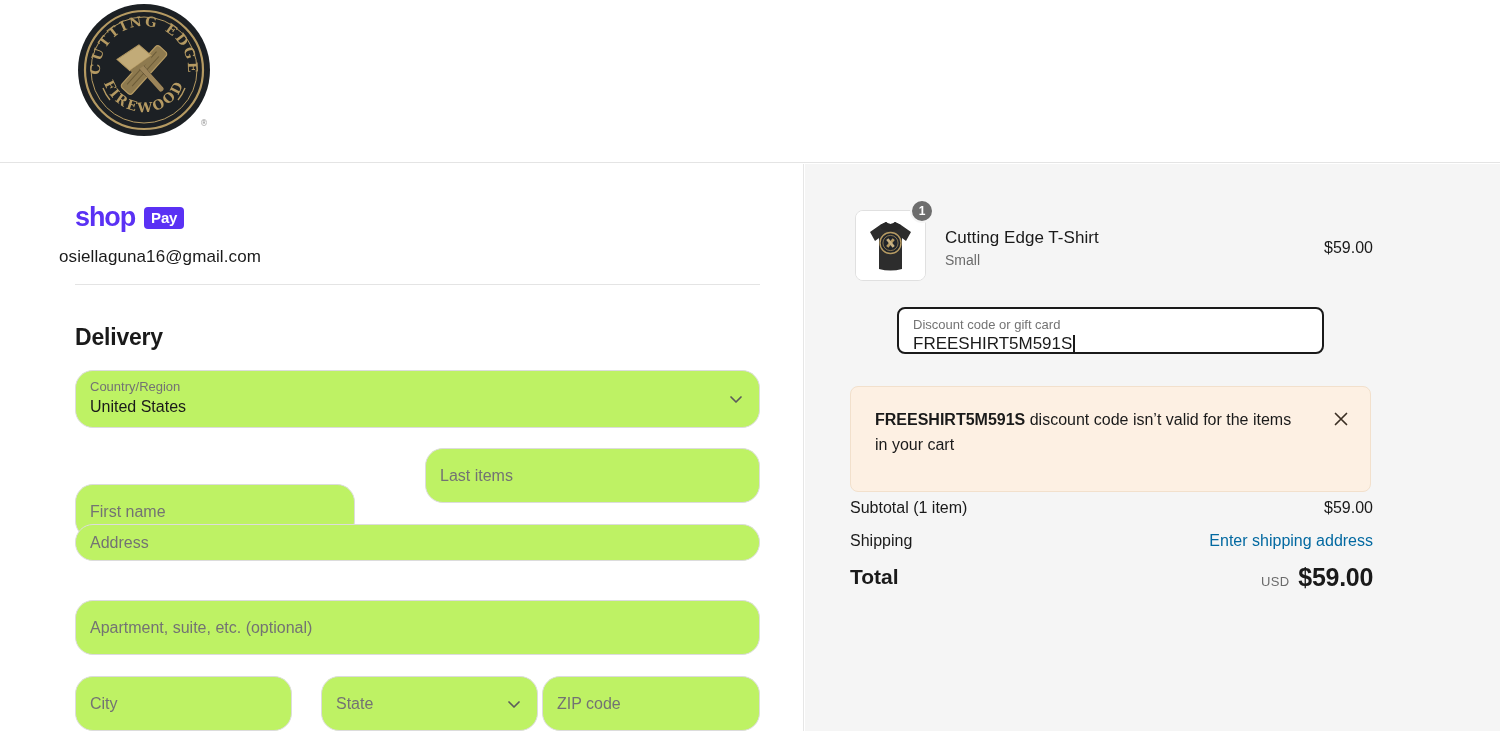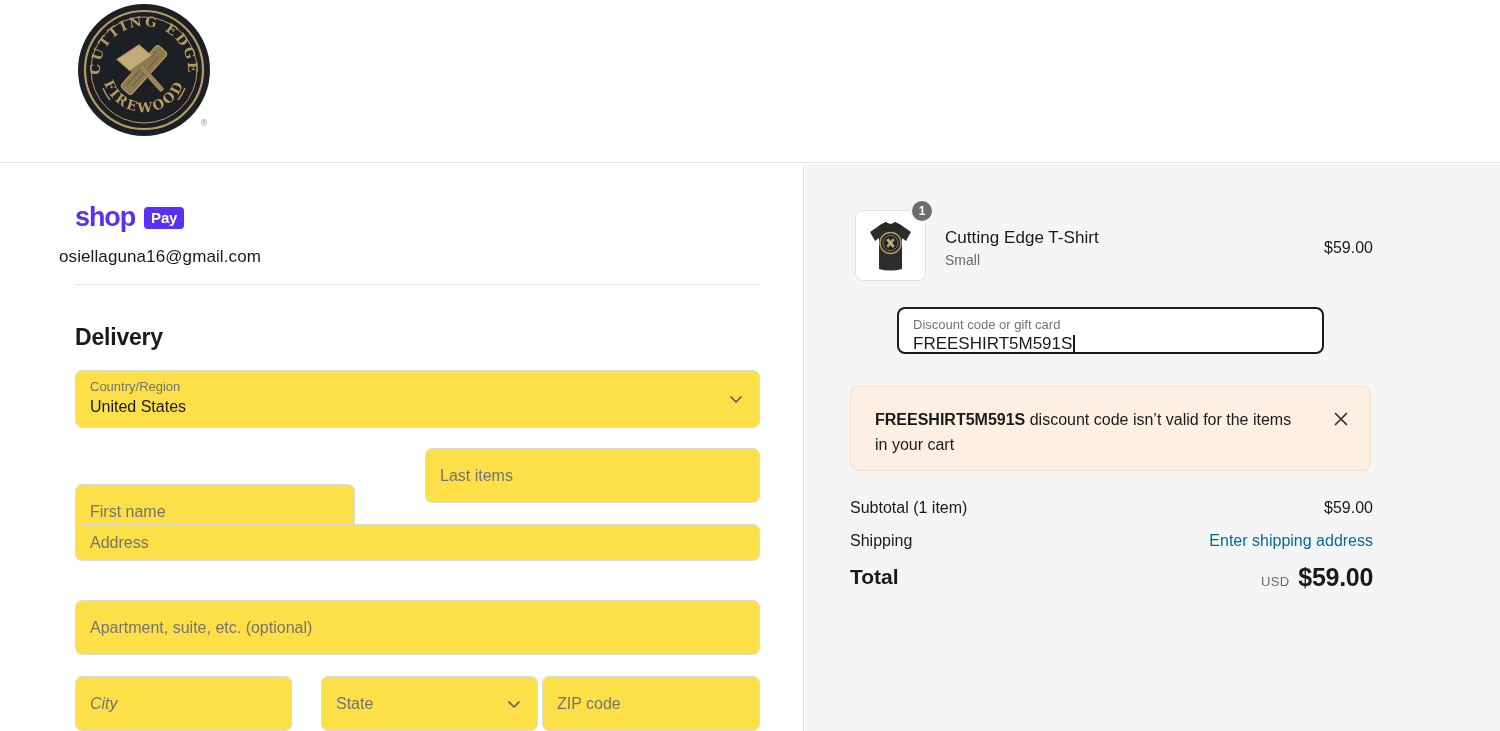--- a/index.html
+++ b/index.html
@@ -54,22 +54,22 @@
     position: absolute; left: 75px; top: 120px; width: 685px; height: 1px; background: #e4e4e4;
   }
 
   
   .delivery-title {
     position: absolute; left: 75px; top: 160px;
     font-size: 23px; font-weight: 700; color: #1a1a1a; letter-spacing: -0.2px;
   }
 
   .field {
-    position: absolute; background: #fde047;
-    border: 1px solid #dcdcdc; border-radius: 7px;
+    position: absolute; background: #bef264;
+    border: 1px solid #dcdcdc; border-radius: 18px;
   }
   .field-placeholder {
     position: absolute; left: 14px; top: 50%; transform: translateY(-50%);
     font-size: 16px; color: #737373;
   }
   .field-label {
     position: absolute; left: 14px; top: 9px; font-size: 13px; color: #737373; line-height: 1;
   }
   .field-value {
     position: absolute; left: 14px; top: 27px; font-size: 16px; color: #1a1a1a; line-height: 1.1;
@@ -79,21 +79,21 @@
     width: 14px; height: 14px;
   }
   .chevron svg { display: block; }
 
   
   .f-country { left: 75px; top: 206px; width: 685px; height: 58px; }
   .f-first   { left: 75px; top: 284px; width: 280px; height: 55px; margin-top: 36px; }
   .f-last    { left: 425px; top: 284px; width: 335px; height: 55px; }
   .f-address { left: 75px; top: 360px; width: 685px; height: 37px; }
   .f-apt     { left: 75px; top: 436px; width: 685px; height: 55px; }
-  .f-city    { left: 75px; top: 512px; width: 217px; height: 55px; font-style: italic; }
+  .f-city    { left: 75px; top: 512px; width: 217px; height: 55px; }
   .f-state   { left: 321px; top: 512px; width: 217px; height: 55px; }
   .f-zip     { left: 542px; top: 512px; width: 218px; height: 55px; }
 
   
   .product-row { position: absolute; left: 45px; top: 38px; width: 523px; height: 72px; }
   .thumb {
     position: absolute; left: 5px; top: 8px; width: 71px; height: 71px;
     background: #ffffff; border: 1px solid #e0e0e0; border-radius: 8px; overflow: hidden;
   }
   .thumb svg { display: block; }
@@ -130,21 +130,21 @@
   }
   .apply-btn {
     position: absolute; left: 486px; top: 143px; width: 80px; height: 59px;
     background: #7e6c4e; color: #ffffff; border: none; border-radius: 7px;
     font-family: "Liberation Sans", sans-serif;
     font-size: 16px; font-weight: 700; cursor: pointer;
   }
 
   
   .error-banner {
-    position: absolute; left: 45px; top: 222px; width: 521px; height: 85px;
+    position: absolute; left: 45px; top: 222px; width: 521px; height: 106px;
     background: #fdf0e3; border: 1px solid #f2e0cc; border-radius: 8px;
   }
   .error-text {
     position: absolute; left: 24px; top: 21px; width: 420px;
     font-size: 16px; color: #1a1a1a; line-height: 1.55;
   }
   .error-text b { font-weight: 700; }
   .error-close {
     position: absolute; right: 18px; top: 22px; width: 20px; height: 20px;
     background: none; border: none; cursor: pointer; padding: 0;

